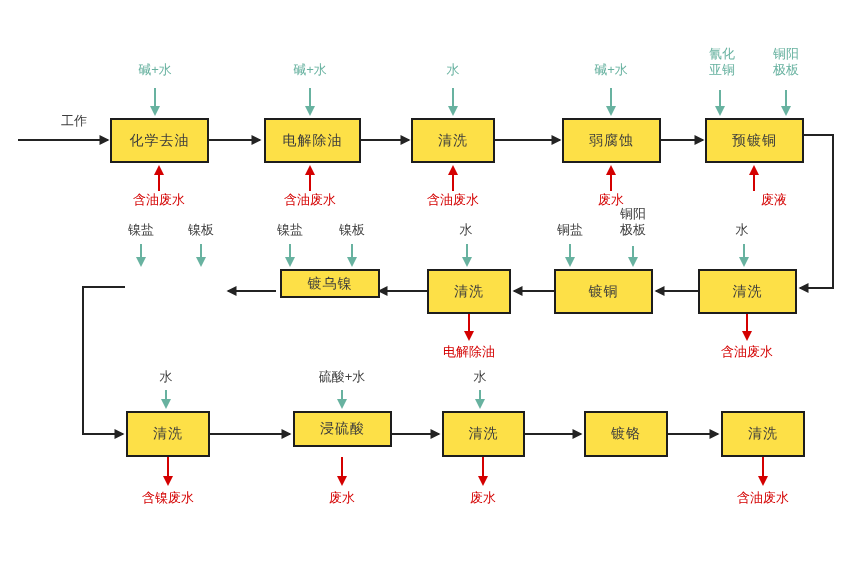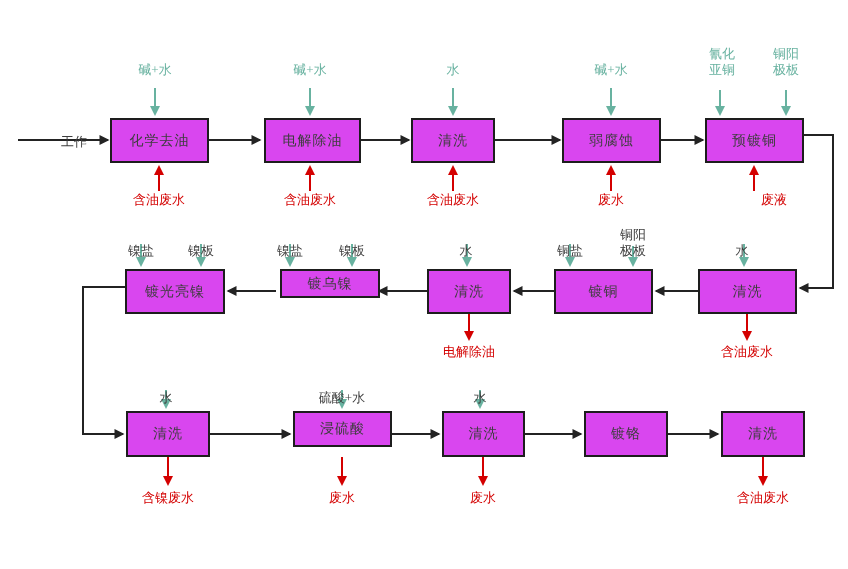--- a/index.html
+++ b/index.html
@@ -14,37 +14,36 @@
   #canvas{
     position:relative;
     width:848px;height:569px;
     background:#ffffff;
     overflow:hidden;
   }
   #wires{position:absolute;left:0;top:0;width:848px;height:569px;}
   .pbox{
     position:absolute;
     box-sizing:border-box;
-    background:#d946ef;
+    background:#fde047;
     border:2px solid #1d1d1d;
     display:flex;align-items:center;justify-content:center;
     font-size:14px;color:var(--dark);
     letter-spacing:1px;
   }
   .lbl{
     position:absolute;
     transform:translateX(-50%);
     font-size:13px;line-height:16px;
     text-align:center;
     white-space:pre-line;
-    font-family:Liberation Serif, serif;
   }
   .lbl.teal{color:var(--teal);}
   .lbl.red{color:var(--red);}
-  .lbl.dark{color:var(--dark);margin-top:21px;}
+  .lbl.dark{color:var(--dark);}
 </style>
 </head>
 <body>
 
 <div id="canvas">
 
   <svg id="wires" viewBox="0 0 848 569" xmlns="http://www.w3.org/2000/svg">
     <defs>
       <marker id="mB" viewBox="0 0 10 10" refX="8.5" refY="5" markerWidth="12" markerHeight="10" orient="auto" markerUnits="userSpaceOnUse">
         <path d="M0 0 L10 5 L0 10 z" fill="#232323"></path>
@@ -121,23 +120,20 @@
   <div class="pbox" style="left:411px;top:118px;width:84px;height:45px">
       <span>清洗</span>
     </div>
   <div class="pbox" style="left:705px;top:118px;width:99px;height:45px">
       <span>预镀铜</span>
     </div>
   <div class="pbox" style="left:562px;top:118px;width:99px;height:45px">
       <span>弱腐蚀</span>
     </div>
 
-  <div class="pbox" style="left:125px;top:269px;width:100px;height:45px">
-      <span>镀光亮镍</span>
-    </div>
   <div class="pbox" style="left:280px;top:269px;width:100px;height:29px">
       <span>镀乌镍</span>
     </div>
   <div class="pbox" style="left:427px;top:269px;width:84px;height:45px">
       <span>清洗</span>
     </div>
   <div class="pbox" style="left:554px;top:269px;width:99px;height:45px">
       <span>镀铜</span>
     </div>
   <div class="pbox" style="left:698px;top:269px;width:99px;height:45px">

